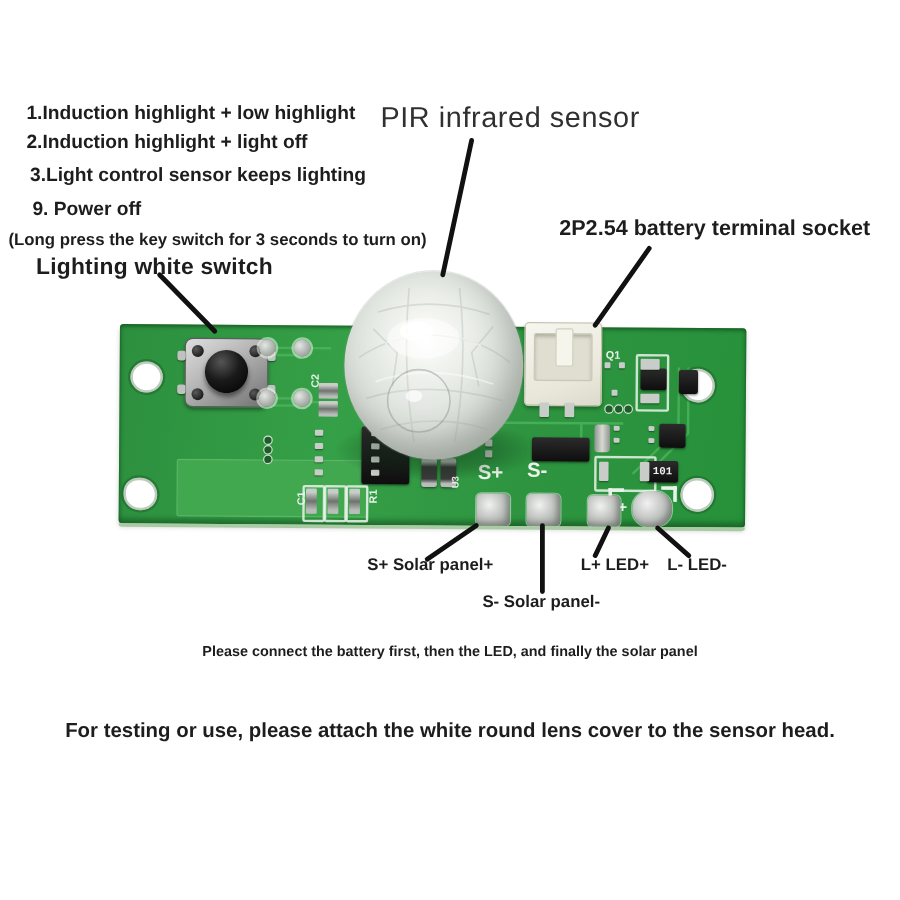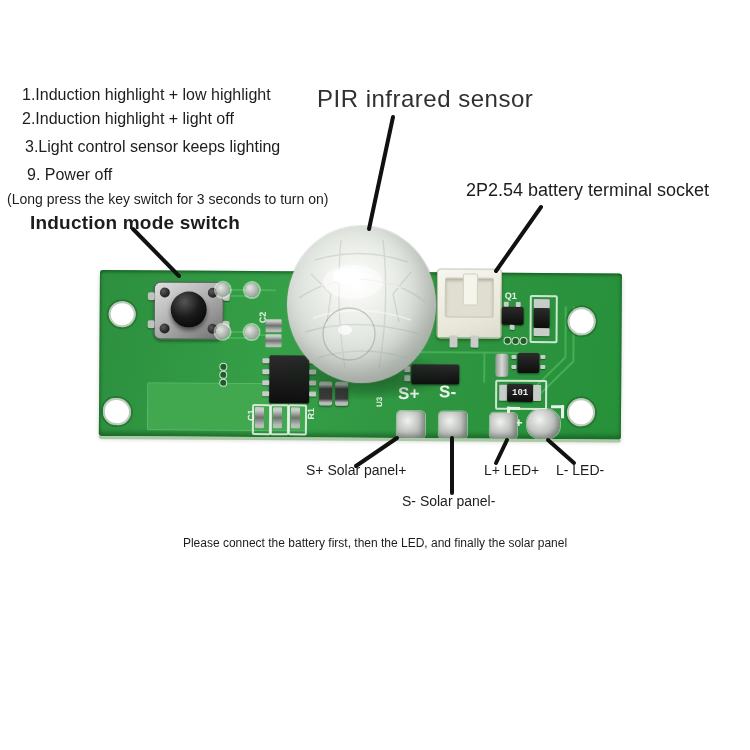--- a/index.html
+++ b/index.html
@@ -1,20 +1,20 @@
 <!DOCTYPE html>
 <html><head>
 <meta charset="utf-8">
 <style>
   html,body{margin:0;padding:0;background:#ffffff;}
   .stage{
     position:relative;width:750px;height:750px;background:#ffffff;overflow:hidden;
     font-family:"Liberation Sans",sans-serif;color:#1d1d1d;
   }
-  .t{position:absolute;white-space:nowrap;font-weight:400;color:#1d1d1d;line-height:1.1;}
+  .t{position:absolute;white-space:nowrap;font-weight:700;color:#1d1d1d;line-height:1.1;}
   .mode{font-size:16px;}
   #mode1{left:22px;top:86px;}
   #mode2{left:22px;top:110px;}
   #mode3{left:25px;top:138px;}
   #mode4{left:27px;top:166px;}
   #note{left:7px;top:192px;font-size:14px;}
   #switchlabel{left:30px;top:213px;font-size:19px;font-weight:800;letter-spacing:.2px;}
   #pirlabel{left:317px;top:86px;font-size:24px;font-weight:400;color:#303030;letter-spacing:.5px;}
   #batterylabel{left:466px;top:181px;font-size:18px;}
   #lab-splus{left:306px;top:463px;font-size:14px;}
@@ -62,21 +62,21 @@
     box-shadow:0 3px 4px rgba(0,0,0,.5);}
   .btn .pin{position:absolute;width:7px;height:8px;background:#bfc3bf;border-radius:2px;box-shadow:0 1px 1px rgba(0,30,5,.5);}
   .btn .pl1{left:-7px;top:10px;} .btn .pl2{left:-7px;bottom:10px;}
   .btn .pr1{right:-7px;top:10px;} .btn .pr2{right:-7px;bottom:10px;}
 
   .tpad{position:absolute;width:14px;height:14px;border-radius:50%;
     background:radial-gradient(circle at 35% 35%,#e4e6e4,#9aa09a 75%);
     box-shadow:0 0 0 2px rgba(235,245,235,.55);}
 
   
-  .chip{position:absolute;background:linear-gradient(180deg,#2b2b2b,#0e0e0e);border-radius:2px;box-shadow:0 1px 2px rgba(0,0,0,.5);}
+  .chip{position:absolute;background:linear-gradient(180deg,#2b2b2b,#0e0e0e);border-radius:2px;box-shadow:0 1px 2px rgba(0,0,0,.5);margin-left:32px;}
   .cap{position:absolute;background:linear-gradient(180deg,#c9cdc9 15%,#6e736e 50%,#b9bdb9 85%);border-radius:1px;}
   .sbox{position:absolute;border:2px solid rgba(235,245,235,.85);border-radius:2px;}
   .pinStub{position:absolute;background:#c9cdc9;border-radius:1px;box-shadow:0 1px 1px rgba(0,20,0,.4);}
   .sk{position:absolute;color:#e9f2e9;font-weight:700;}
   .skv{transform:rotate(-90deg);transform-origin:left top;}
   .via{position:absolute;width:6px;height:6px;border-radius:50%;background:#205c2a;border:1px solid #cfe3cf;}
 
   
   .spad{position:absolute;width:28px;height:27px;border-radius:4px;
     background:radial-gradient(circle at 38% 35%,#f1f1f1 0%,#c3c6c3 45%,#8d928d 100%);
@@ -263,21 +263,22 @@
       <line x1="507" y1="440" x2="496" y2="463"></line>
       <line x1="548" y1="440" x2="574" y2="463"></line>
     </g>
   </svg>
 
   <div class="t mode txt" id="mode1">1.Induction highlight + low highlight</div>
   <div class="t mode txt" id="mode2">2.Induction highlight + light off</div>
   <div class="t mode txt" id="mode3">3.Light control sensor keeps lighting</div>
   <div class="t mode txt" id="mode4">9. Power off</div>
   <div class="t txt" id="note">(Long press the key switch for 3 seconds to turn on)</div>
-  <div class="t txt" id="switchlabel">Induction mode switch</div>
+  <div class="t txt" id="switchlabel">Lighting white switch</div>
   <div class="t txt" id="pirlabel">PIR infrared sensor</div>
   <div class="t txt" id="batterylabel">2P2.54 battery terminal socket</div>
   <div class="t txt" id="lab-splus">S+ Solar panel+</div>
   <div class="t txt" id="lab-lplus">L+ LED+</div>
   <div class="t txt" id="lab-lminus">L- LED-</div>
   <div class="t txt" id="lab-sminus">S- Solar panel-</div>
   <div class="t txt" id="inst1">Please connect the battery first, then the LED, and finally the solar panel</div>
+  <div class="t txt" id="inst2">For testing or use, please attach the white round lens cover to the sensor head.</div>
 </div>
 
 </body></html>

